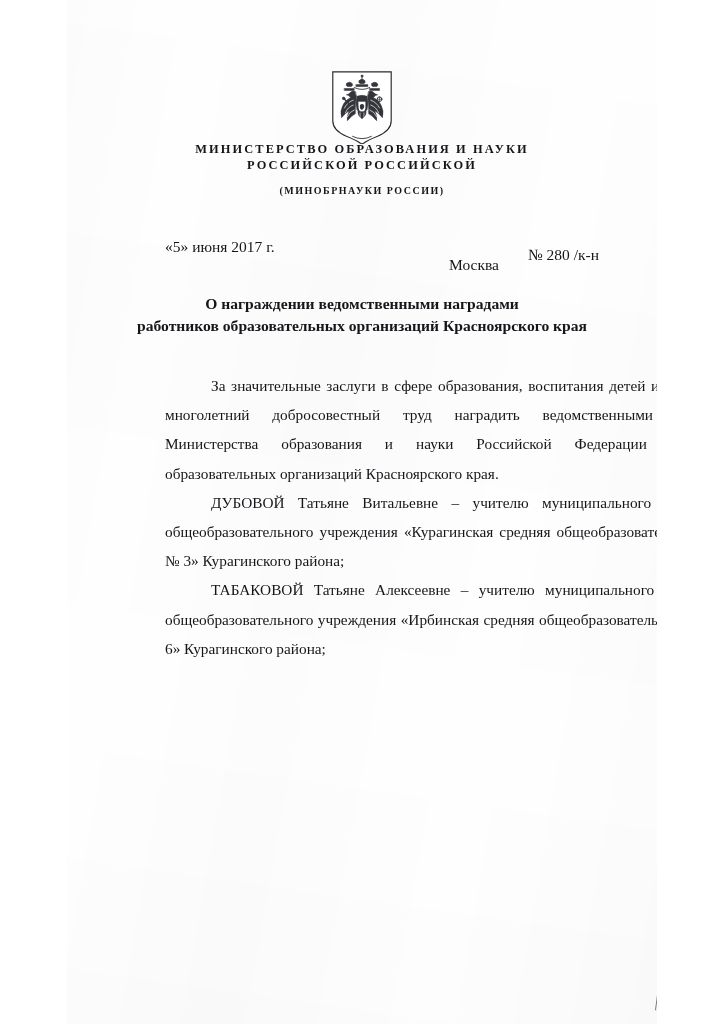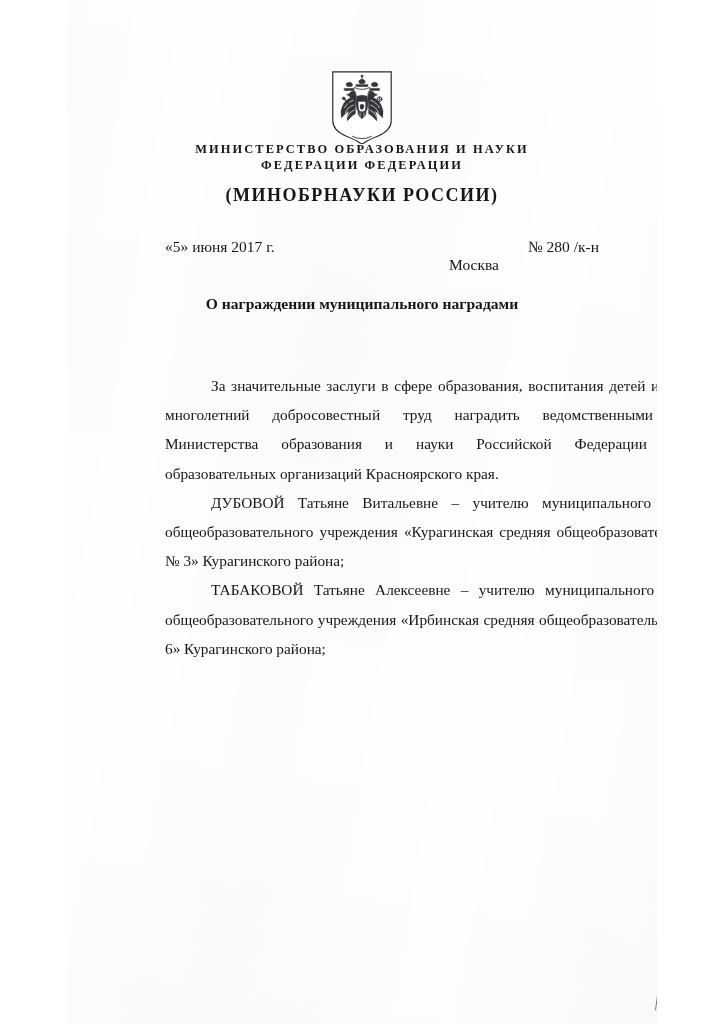--- a/index.html
+++ b/index.html
@@ -55,21 +55,21 @@
     text-align: center;
   }
   .ministry-line {
     font-size: 12.4px;
     font-weight: 700;
     letter-spacing: 2.1px;
     line-height: 16px;
     white-space: nowrap;
   }
   .ministry-short {
-    font-size: 18px;
+    font-size: 10px;
     font-weight: 700;
     letter-spacing: 1.5px;
     margin-top: 12px;
   }
   .doc-kind {
     font-size: 21px;
     font-weight: 700;
     letter-spacing: 7px;
     margin-top: 10px;
   }
@@ -78,21 +78,21 @@
   .meta-row {
     position: absolute;
     top: 238px;
     left: 98px;
     right: 58px;
     height: 36px;
     font-size: 15.5px;
   }
   .meta-date { position: absolute; left: 0; top: 0; white-space: nowrap; }
   .meta-city { position: absolute; left: 284px; top: 18px; white-space: nowrap; }
-  .meta-number { position: absolute; right: 0; top: 0; white-space: nowrap; }
+  .meta-number { position: absolute; right: 0; top: 8px; white-space: nowrap; }
 
   
   .doc-title {
     position: absolute;
     top: 293px;
     left: 62px;
     right: 62px;
     text-align: center;
     font-size: 15.6px;
     font-weight: 700;
@@ -210,32 +210,33 @@
           <path d="M36 44 v5"></path>
         </g>
       </g>
 
       <path d="M24 68 q10 5 20 0" fill="none" stroke="#2b2b2b" stroke-width="0.9"></path>
     </svg>
   </div>
 
   <div class="header-block">
     <div class="ministry-line">МИНИСТЕРСТВО ОБРАЗОВАНИЯ И НАУКИ</div>
-    <div class="ministry-line">ФЕДЕРАЦИИ ФЕДЕРАЦИИ</div>
+    <div class="ministry-line">РОССИЙСКОЙ РОССИЙСКОЙ</div>
     <div class="ministry-short">(МИНОБРНАУКИ РОССИИ)</div>
   </div>
 
   <div class="meta-row">
     <span class="meta-date">«5»  июня 2017 г.</span>
     <span class="meta-city">Москва</span>
     <span class="meta-number">№ 280 /к-н</span>
   </div>
 
   <div class="doc-title">
-    <div>О награждении муниципального наградами</div>
+    <div>О награждении ведомственными наградами</div>
+    <div>работников образовательных организаций Красноярского края</div>
   </div>
 
   <div class="body-block">
     <p class="para">За значительные заслуги в сфере образования, воспитания детей и молодежи и многолетний добросовестный труд наградить ведомственными наградами Министерства образования и науки Российской Федерации работников образовательных организаций Красноярского края.</p>
     <p class="para">ДУБОВОЙ Татьяне Витальевне – учителю муниципального бюджетного общеобразовательного учреждения «Курагинская средняя общеобразовательная школа № 3» Курагинского района;</p>
     <p class="para">ТАБАКОВОЙ Татьяне Алексеевне – учителю муниципального бюджетного общеобразовательного учреждения «Ирбинская средняя общеобразовательная школа   № 6» Курагинского района;</p>
   </div>
 
   <div class="watermark">
     <span class="wm-dark">rs17</span><span class="wm-yellow">.ru</span>

